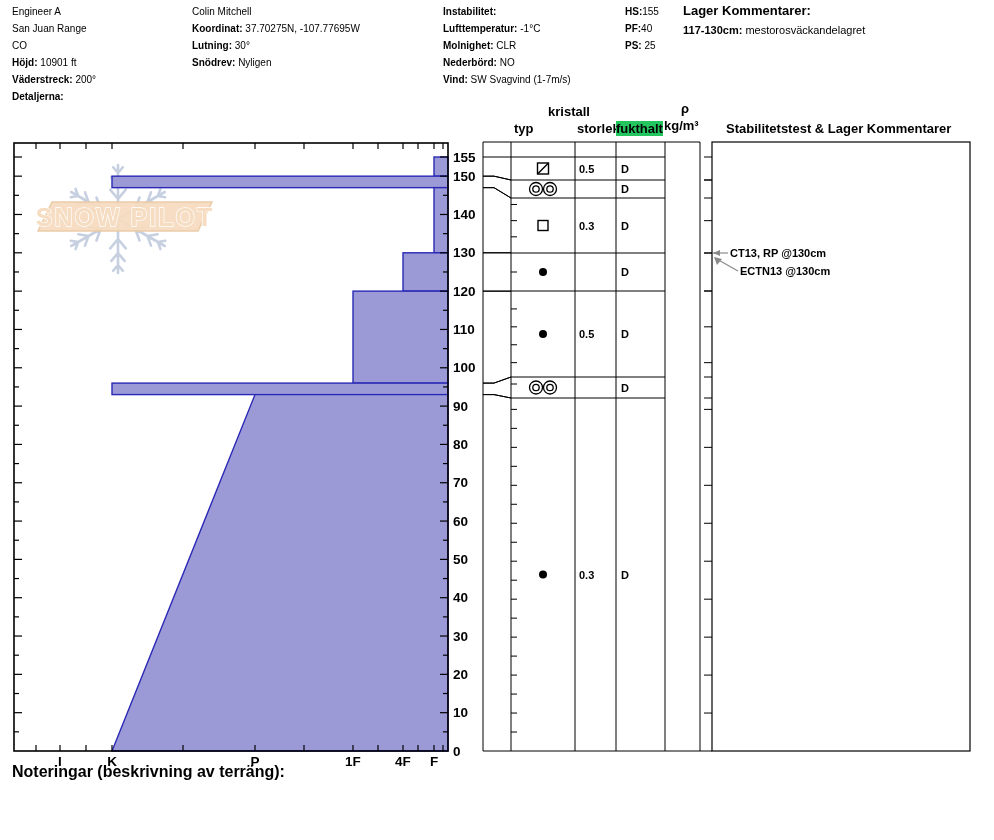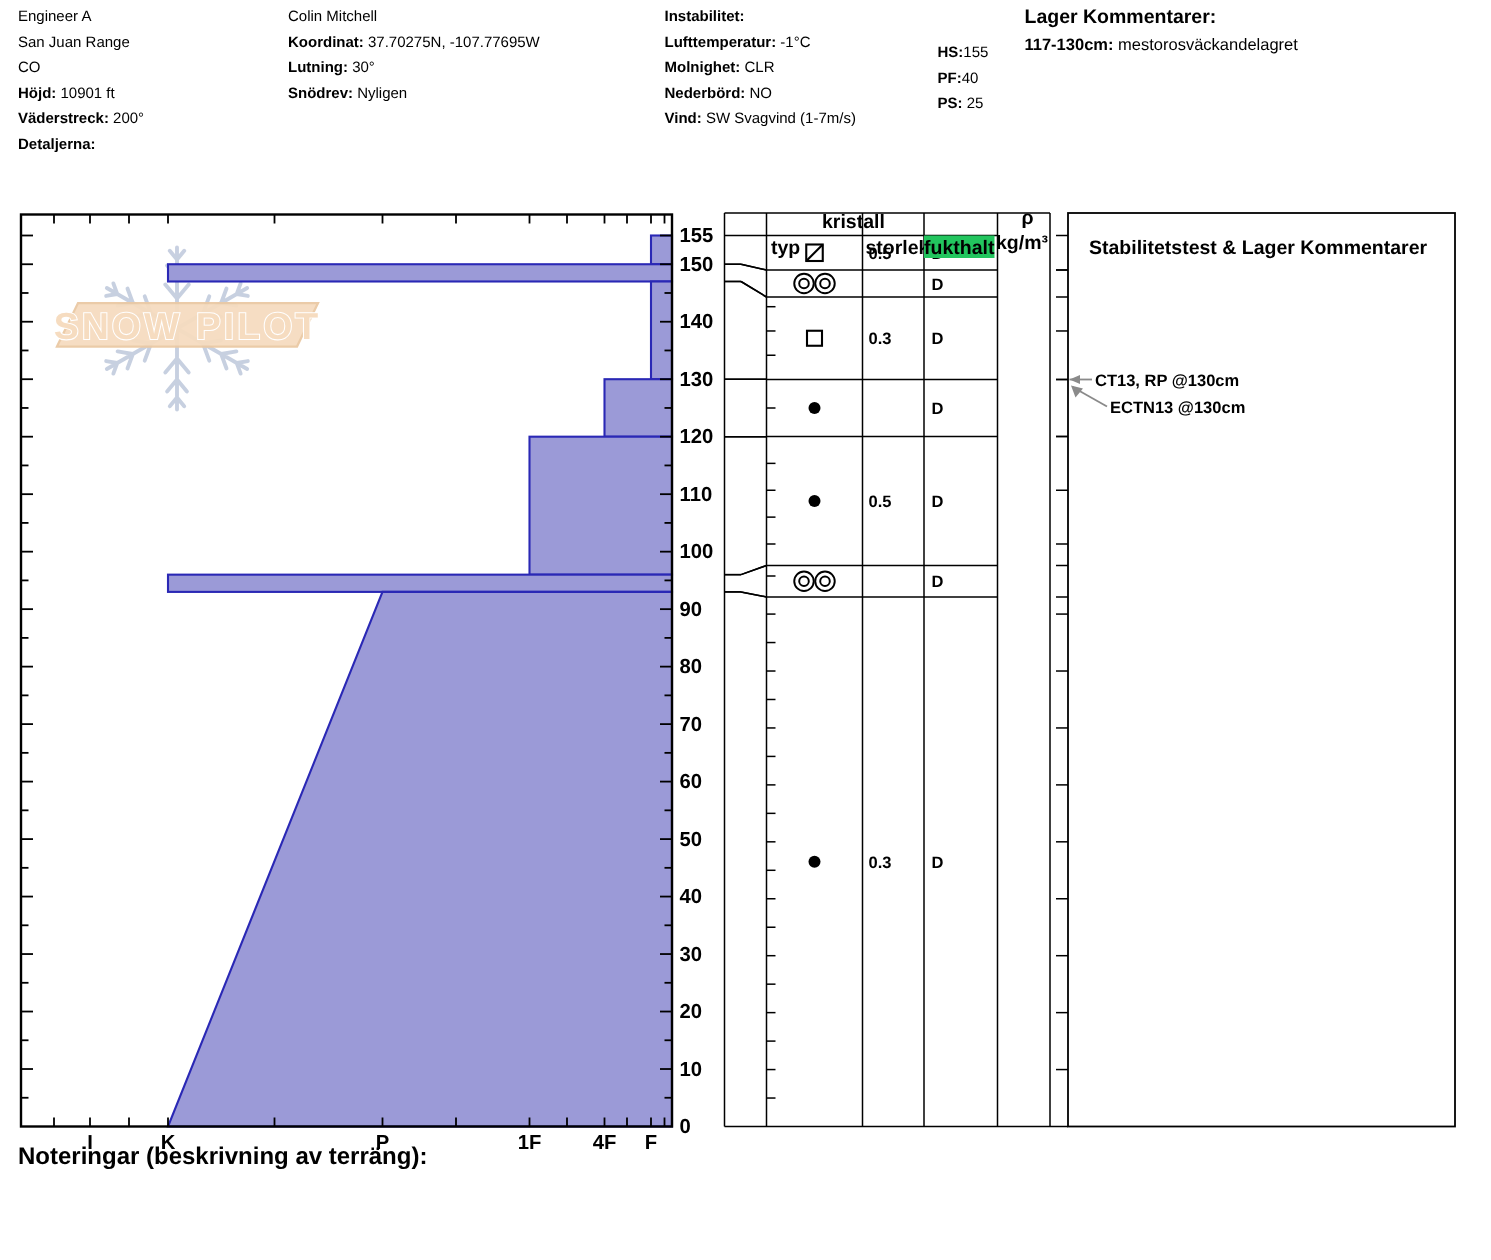--- a/index.html
+++ b/index.html
@@ -5,21 +5,21 @@
   html,body{margin:0;padding:0;background:#ffffff;}
   #stage{position:relative;width:994px;height:840px;font-family:"Liberation Sans",sans-serif;color:#000;overflow:hidden;background:#fff;}
   #chart-svg{position:absolute;left:0;top:0;z-index:1;}
   .txt{position:absolute;z-index:2;white-space:nowrap;}
   .hcol{font-size:10px;line-height:17px;}
   .hcol .row{height:17px;}
   .b{font-weight:bold;}
   .lbl{font-weight:bold;}
   .val{font-weight:normal;}
   .small{font-size:11px;line-height:13px;}
-  .colhead{font-weight:bold;font-size:13px;margin-top:36px;}
+  .colhead{font-weight:bold;font-size:13px;}
 </style>
 </head>
 <body>
 
 <div id="stage">
 
   <svg id="chart-svg" width="994" height="840" viewBox="0 0 994 840">
       <g stroke="#c5cedf" stroke-width="2.6" stroke-linecap="round" opacity="0.95">
         <path d="M 118 219 L 118 165 M 118 199 L 125.8 189.64 M 118 199 L 110.2 189.64 M 118 185 L 124.6 177.08 M 118 185 L 111.4 177.08 M 118 173 L 122.8 167.24 M 118 173 L 113.2 167.24" fill="none"></path>
         <path d="M 118 219 L 71.23462819564031 192 M 100.67949192431122 209 L 96.47349414488887 197.5650018504814 M 100.67949192431122 209 L 88.67349414488888 211.07499814951862 M 88.55513627132908 202 L 84.99621507335632 192.3242323350227 M 88.55513627132908 202 L 78.39621507335632 203.7557676649773 M 78.16283142591581 196 L 75.57452510011744 188.9630780618347 M 78.16283142591581 196 L 70.77452510011744 197.27692193816532" fill="none"></path>
@@ -284,21 +284,21 @@
   </div>
 
   <div class="txt hcol" style="left:443px;top:3px;">
     <div class="row"><span class="lbl">Instabilitet:</span></div>
     <div class="row"><span class="lbl">Lufttemperatur:</span> <span class="val">-1°C</span></div>
     <div class="row"><span class="lbl">Molnighet:</span> <span class="val">CLR</span></div>
     <div class="row"><span class="lbl">Nederbörd:</span> <span class="val">NO</span></div>
     <div class="row"><span class="lbl">Vind:</span>&nbsp;<span class="val">SW Svagvind (1-7m/s)</span></div>
   </div>
 
-  <div class="txt hcol" style="left:625px;top:3px;margin-top:24px;">
+  <div class="txt hcol" style="left:625px;top:3px;">
     <div class="row"><span class="lbl">HS:</span><span class="val">155</span></div>
     <div class="row"><span class="lbl">PF:</span><span class="val">40</span></div>
     <div class="row"><span class="lbl">PS:</span> <span class="val">25</span></div>
   </div>
 
   <div class="txt" style="left:683px;top:3px;font-size:13px;font-weight:bold;">Lager Kommentarer:</div>
   <div class="txt small" style="left:683px;top:24px;"><span class="b">117-130cm:</span>&nbsp;<span>mestorosväckandelagret</span></div>
 
   <div class="txt colhead" style="left:548px;top:104px;">kristall</div>
   <div class="txt colhead" style="left:514px;top:121px;">typ</div>

